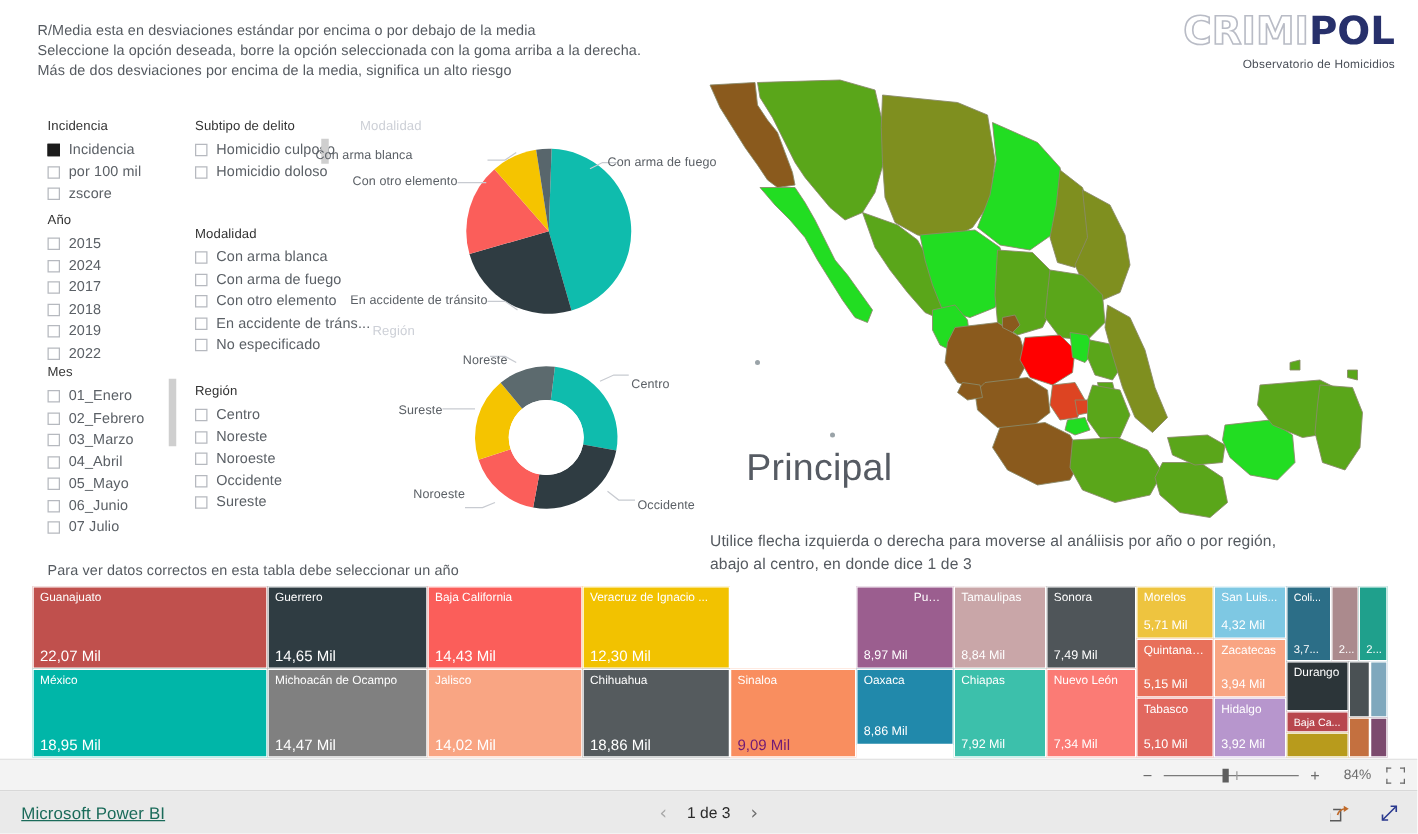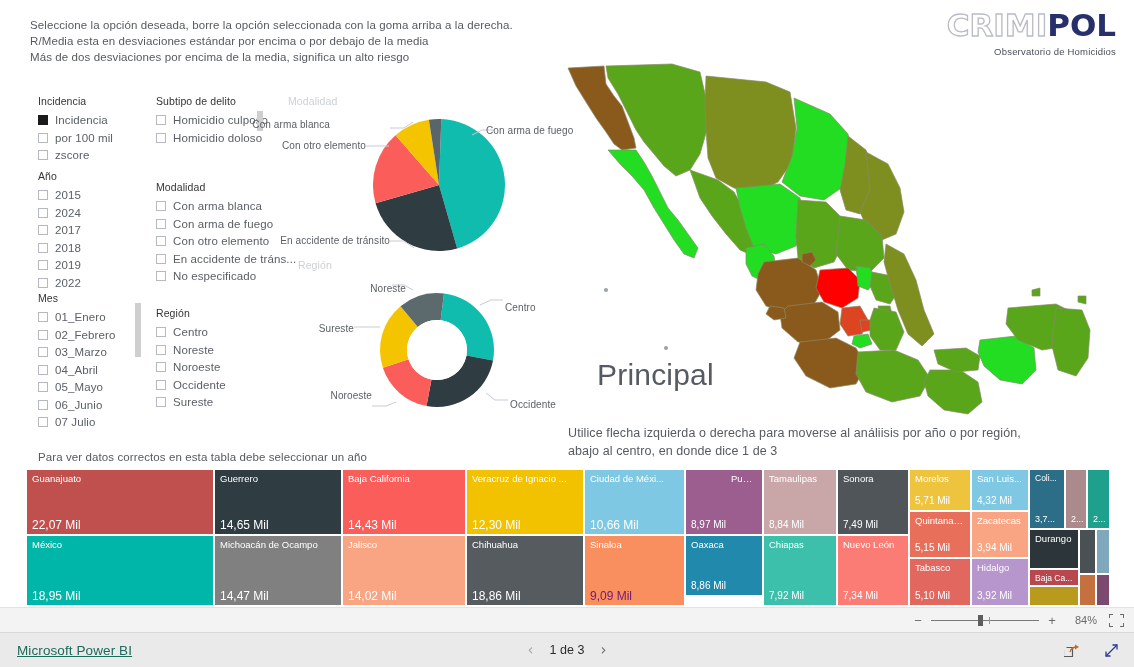--- a/index.html
+++ b/index.html
@@ -241,22 +241,22 @@
   .ficon { cursor: pointer; line-height: 0; }
 </style>
 </head>
 <body>
 
 <div id="app">
 
   <div id="canvas">
 
     <div class="instructions">
+      <div>R/Media esta en desviaciones estándar por encima o por debajo de la media</div>
       <div>Seleccione la opción deseada, borre la opción seleccionada con la goma arriba a la derecha.</div>
-      <div>R/Media esta en desviaciones estándar por encima o por debajo de la media</div>
       <div>Más de dos desviaciones por encima de la media, significa un alto riesgo</div>
     </div>
 
     <div class="logo-wrap">
       <div class="logo-text"><span class="logo-light">CRIMI</span><span class="logo-dark">POL</span></div>
       <div class="logo-sub">Observatorio de Homicidios</div>
     </div>
 
     <div class="slicer" style="left:38px; top:95px;">
       <div class="slicer-title">Incidencia</div>
@@ -556,24 +556,20 @@
           <span class="t-val" style="color: rgb(255, 255, 255);">14,02 Mil</span>
         </div>
         <div class="tile" style="left: 440px; top: 0px; width: 118px; height: 66px; background: rgb(242, 194, 0);">
           <span class="t-name" style="color: rgb(255, 255, 255);">Veracruz de Ignacio ...</span>
           <span class="t-val" style="color: rgb(255, 255, 255);">12,30 Mil</span>
         </div>
         <div class="tile" style="left: 440px; top: 66px; width: 118px; height: 71px; background: rgb(85, 91, 94);">
           <span class="t-name" style="color: rgb(255, 255, 255);">Chihuahua</span>
           <span class="t-val" style="color: rgb(255, 255, 255);">18,86 Mil</span>
         </div>
-        <div class="tile" style="left: 558px; top: 0px; width: 101px; height: 66px; background: rgb(126, 200, 227);">
-          <span class="t-name" style="color: rgb(255, 255, 255);">Ciudad de Méxi...</span>
-          <span class="t-val" style="color: rgb(255, 255, 255);">10,66 Mil</span>
-        </div>
         <div class="tile" style="left: 558px; top: 66px; width: 101px; height: 71px; background: rgb(249, 142, 95);">
           <span class="t-name" style="color: rgb(255, 255, 255);">Sinaloa</span>
           <span class="t-val" style="color: #701a75;">9,09 Mil</span>
         </div>
         <div class="tile small" style="left: 659px; top: 0px; width: 78px; height: 66px; background: rgb(155, 94, 143);">
           <span class="t-name" style="color: rgb(255, 255, 255); margin-left: 40px;">Puebla</span>
           <span class="t-val" style="color: rgb(255, 255, 255);">8,97 Mil</span>
         </div>
         <div class="tile small" style="left: 659px; top: 66px; width: 78px; height: 61px; background: rgb(33, 137, 171);">
           <span class="t-name" style="color: rgb(255, 255, 255);">Oaxaca</span>

